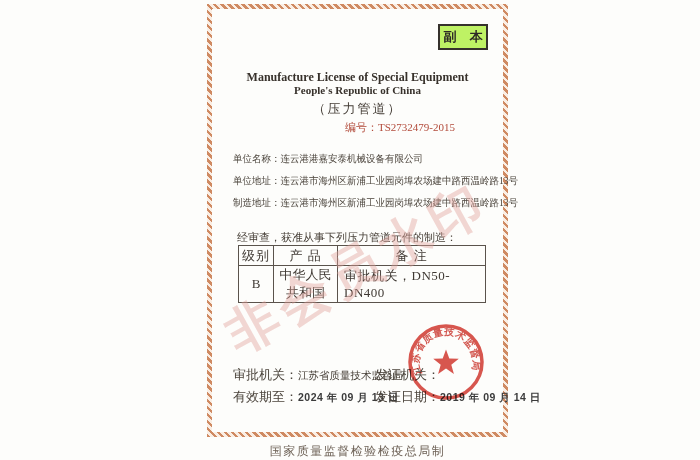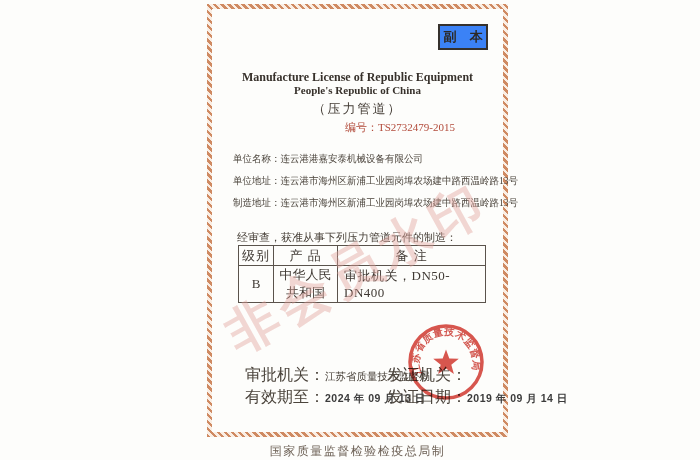--- a/index.html
+++ b/index.html
@@ -12,21 +12,21 @@
   .frame{
     position:absolute;left:207px;top:4px;width:301px;height:433px;
     border:5px solid #cf8a62;
     border-image:repeating-linear-gradient(45deg,#cf8a62 0 2.5px,#faeee4 2.5px 5px) 5;
     box-sizing:border-box;
   }
   .copy-box{
     position:absolute;left:438px;top:24px;width:50px;height:26px;
     border:2px solid #35312c;box-sizing:border-box;
     display:flex;align-items:center;justify-content:center;
-    font-size:13px;font-weight:bold;color:#2c2925;background:#3b82f6;
+    font-size:13px;font-weight:bold;color:#2c2925;background:#bef264;
   }
   .copy-box span{letter-spacing:5px;margin-right:-5px;white-space:nowrap;}
   .center-line{position:absolute;left:207px;width:301px;text-align:center;white-space:nowrap;}
   .title-cn1{top:29px;font-size:17px;font-weight:bold;letter-spacing:2px;color:#bf392c;}
   .title-cn2{top:47px;font-size:19px;font-weight:bold;letter-spacing:1px;color:#bf392c;}
   .title-en1{top:70px;font-size:12px;font-weight:bold;color:#37312b;}
   .title-en2{top:84px;font-size:11px;font-weight:bold;color:#37312b;}
   .category{top:100px;font-size:13px;letter-spacing:2px;color:#453e37;}
   .license-line{
     position:absolute;left:207px;top:120px;width:248px;text-align:right;
@@ -41,21 +41,21 @@
     position:absolute;left:237px;top:230px;font-size:11px;color:#453e36;white-space:nowrap;
   }
   table.lic{
     position:absolute;left:238px;top:245px;width:247px;
     border-collapse:collapse;table-layout:fixed;
     font-size:13px;color:#3f3933;
   }
   table.lic td{border:1px solid #5a534c;text-align:center;padding:0;height:18px;vertical-align:middle;}
   table.lic tr.hdr td{height:19px;letter-spacing:1px;}
   table.lic td.remark{text-align:left;padding-left:6px;letter-spacing:.5px;}
-  .auth-label,.date-label{font-size:16px;color:#4b443c;margin-left:12px;}
+  .auth-label,.date-label{font-size:13px;color:#4b443c;}
   .auth-value{font-size:10.5px;color:#443d35;}
   .date-value{font-family:"Liberation Sans",sans-serif;font-size:10.5px;font-weight:bold;color:#3b3b3b;letter-spacing:.5px;}
   .pos-auth-left{position:absolute;left:233px;top:365px;white-space:nowrap;}
   .pos-auth-right{position:absolute;left:375px;top:365px;white-space:nowrap;}
   .pos-date-left{position:absolute;left:233px;top:387px;white-space:nowrap;}
   .pos-date-right{position:absolute;left:375px;top:387px;white-space:nowrap;}
   .seal{
     position:absolute;left:400px;top:316px;width:92px;height:92px;
     z-index:3;mix-blend-mode:multiply;opacity:.9;
   }
@@ -74,21 +74,21 @@
 <body>
 
 <div class="page">
 
   <div class="frame"></div>
 
   <div class="copy-box">
     <span>副 本</span>
   </div>
 
-  <div class="center-line title-en1">Manufacture License of Republic Equipment</div>
+  <div class="center-line title-en1">Manufacture License of Special Equipment</div>
   <div class="center-line category">（压力管道）</div>
   <div class="center-line title-en2">People's Republic of China</div>
 
   <div class="license-line">
     <span>编号：</span><span>TS2732479-2015</span>
   </div>
 
   <div class="field-line field-0">
     <span>单位名称：</span><span>连云港港嘉安泰机械设备有限公司</span>
   </div>

